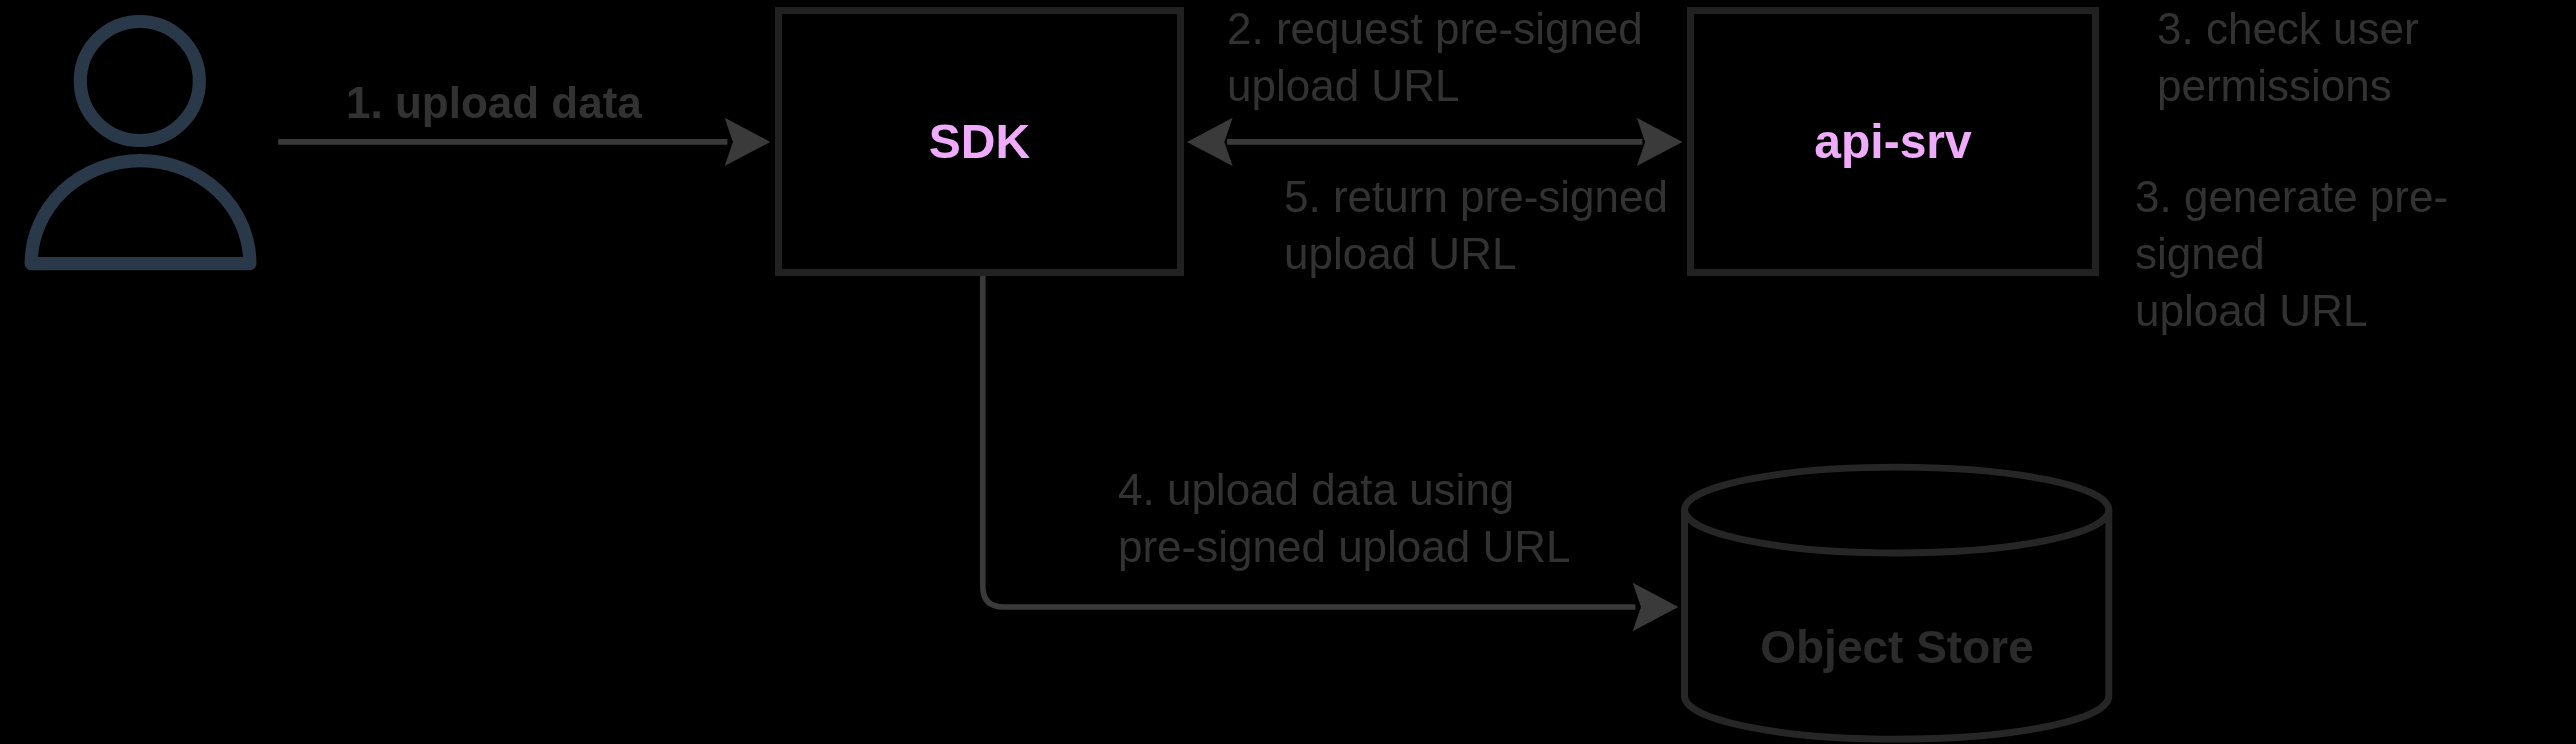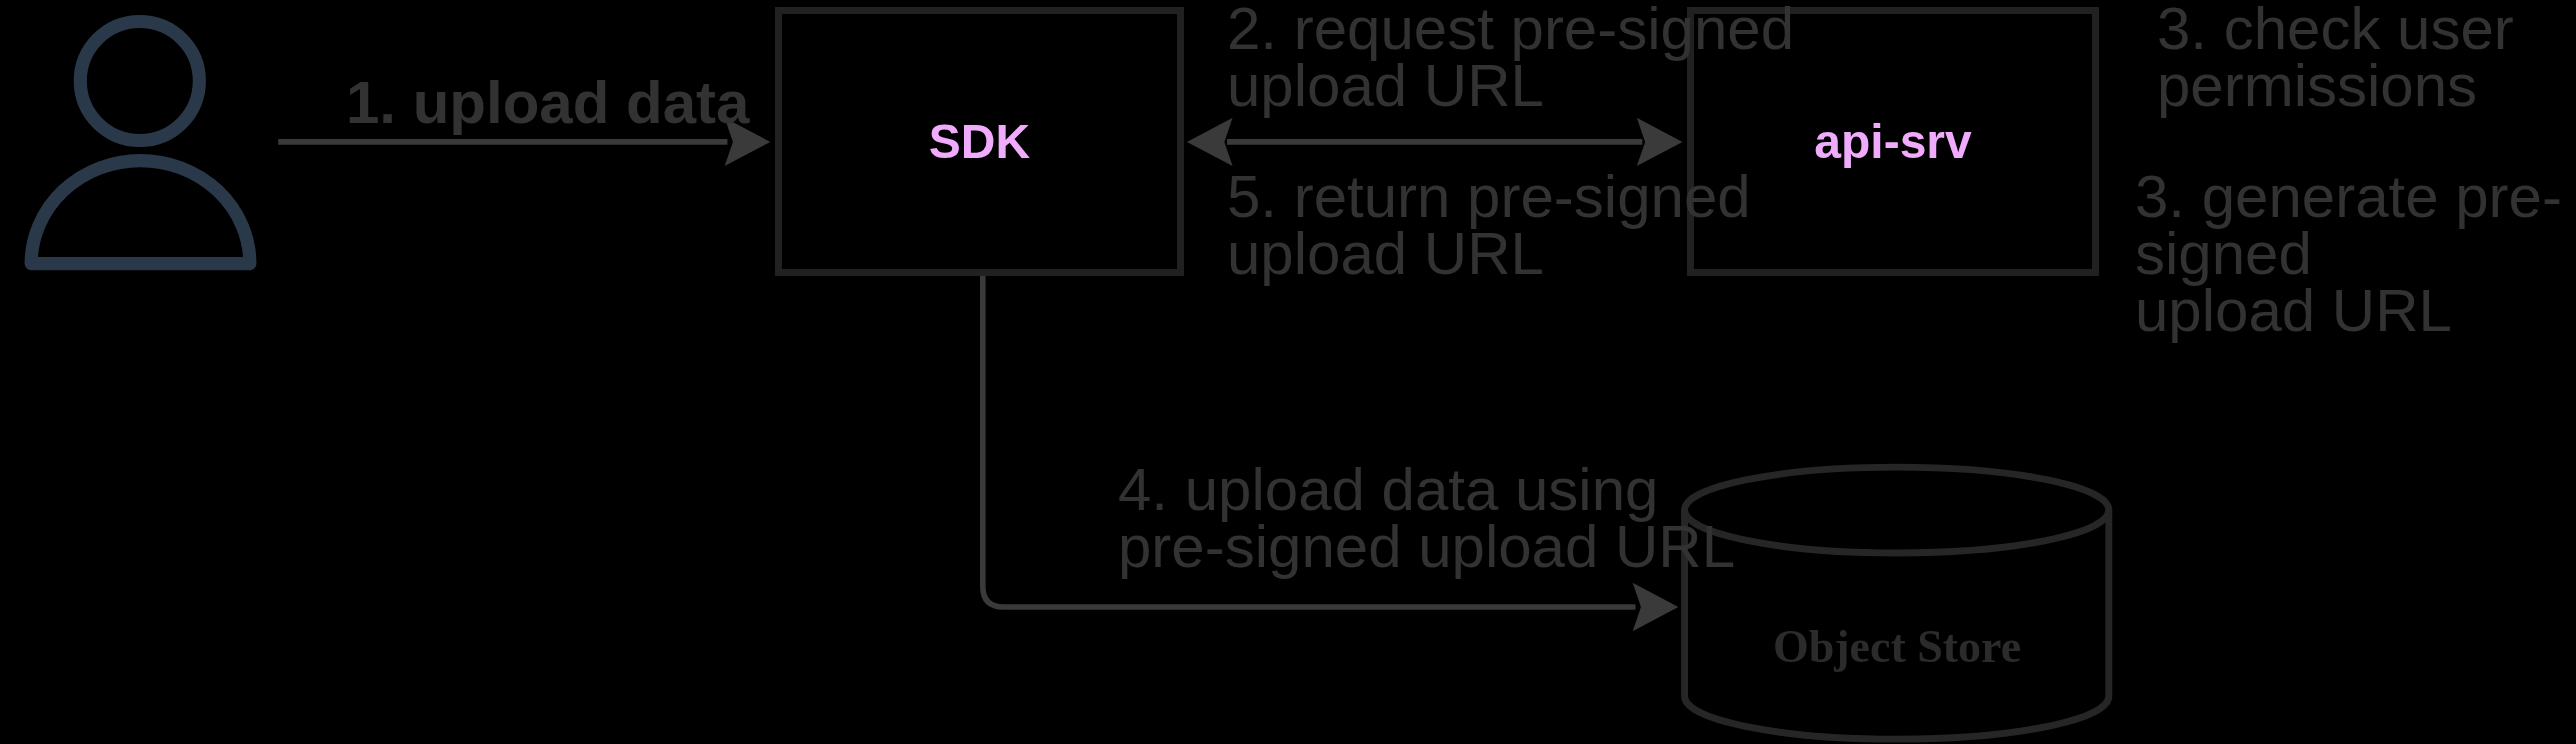--- a/index.html
+++ b/index.html
@@ -35,41 +35,40 @@
   .node-apisrv { left: 1687px; top: 7px; width: 412px; height: 269px; }
   .node-label {
     color: #f0abfc;
     font-size: 48px;
     font-weight: bold;
     letter-spacing: 0px;
   }
   .step-label {
     position: absolute;
     color: #323232;
-    font-size: 60px;
+    font-size: 44px;
     line-height: 57px;
     white-space: pre-line;
   }
   .step-1 { left: 346px;  top: 74px; font-weight: bold; }
   .step-2 { left: 1227px; top: 0px;   }
   .step-3 { left: 2135px; top: 0px; margin-left: 22px;   }
   .step-4 { left: 2135px; top: 168px; }
-  .step-5 { left: 1227px; top: 168px; }
+  .step-5 { left: 1284px; top: 168px; }
   .step-6 { left: 1118px; top: 461px; }
   .cyl-label {
     position: absolute;
     left: 1685px;
     top: 624px;
     width: 424px;
     text-align: center;
     color: #2b2b2b;
     font-size: 46px;
     line-height: 46px;
     font-weight: bold;
-    font-family: Liberation Serif, serif;
   }
 </style>
 </head>
 <body>
 
 <div class="canvas">
 
   <svg class="layer" viewBox="0 0 3720 1075">
 
     <g stroke="#2a394a" stroke-width="19" fill="none">

